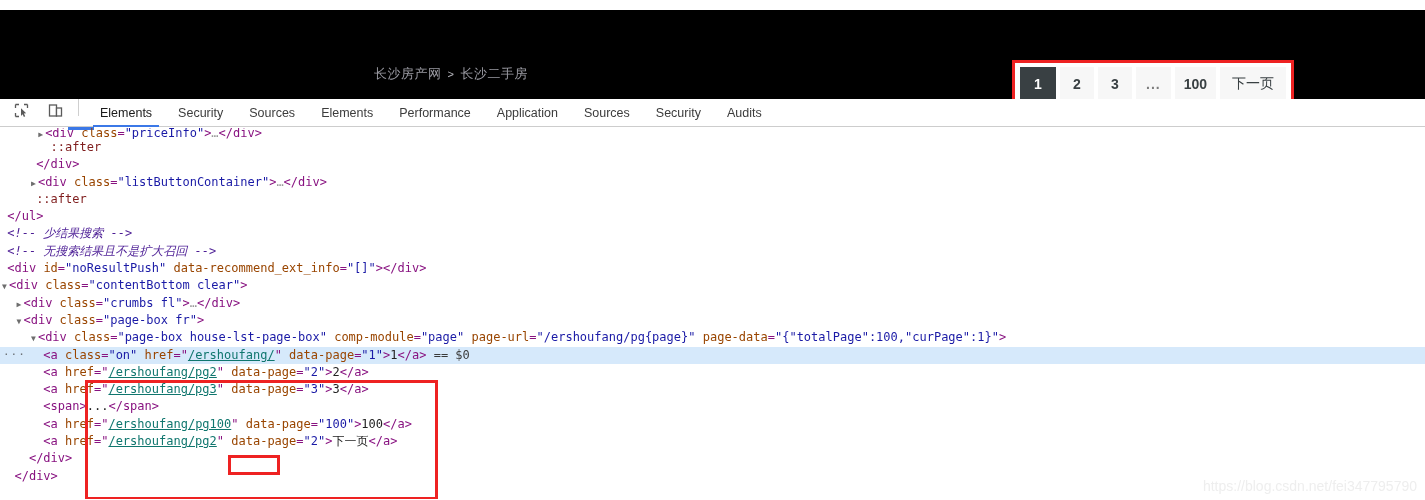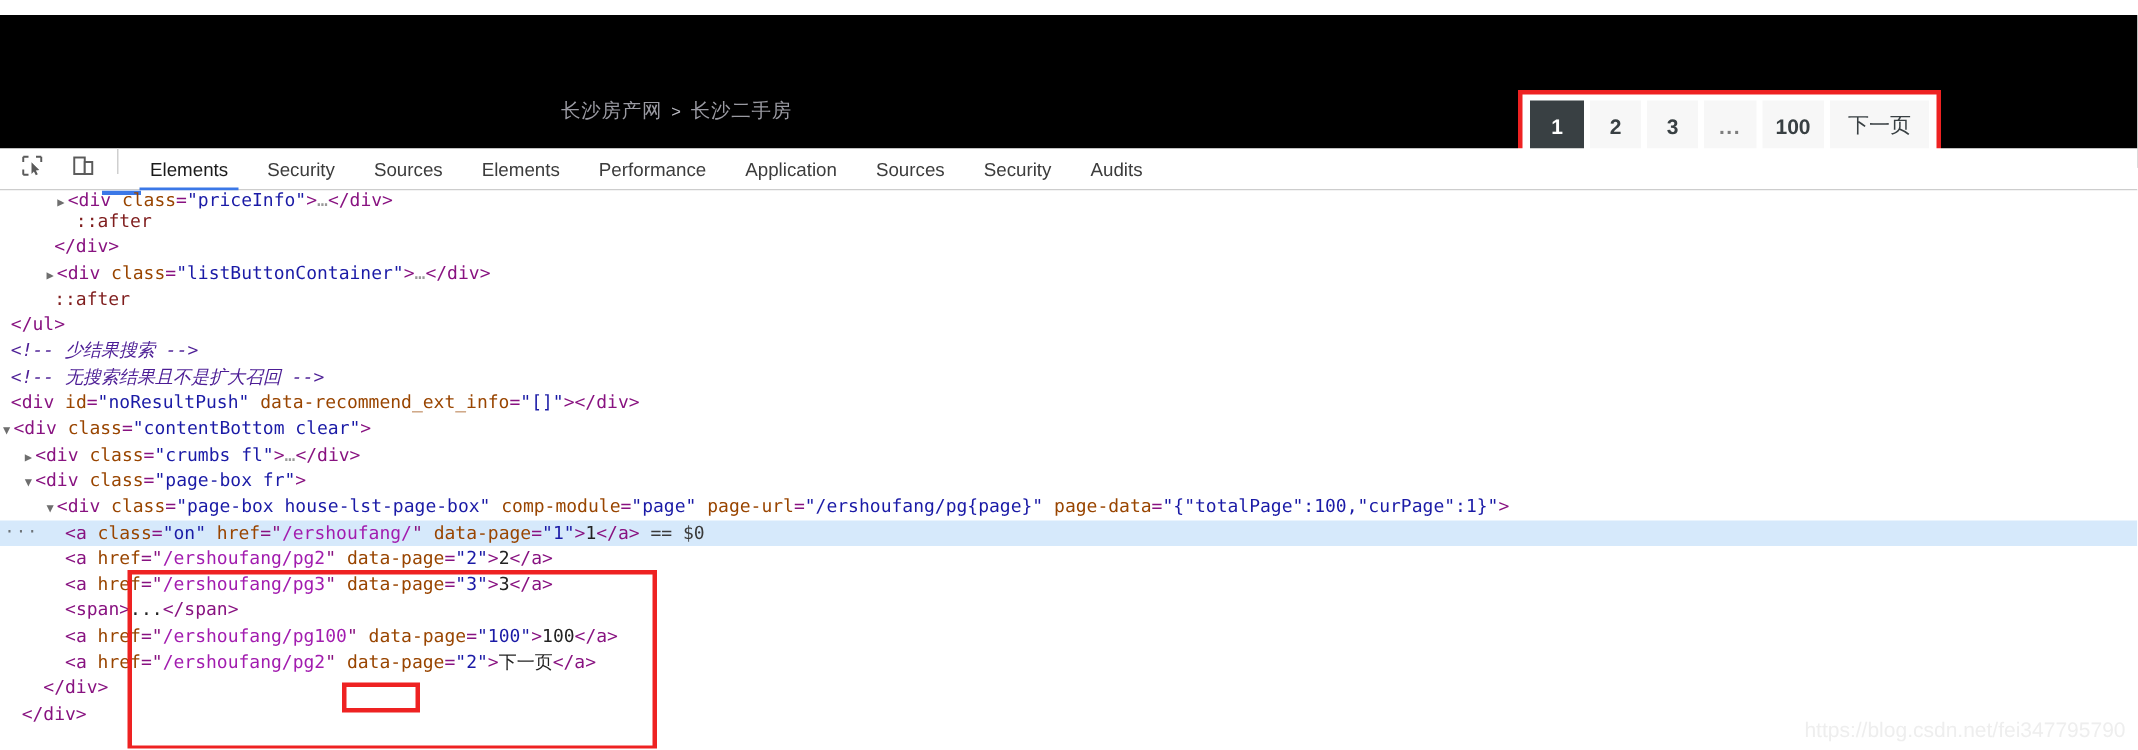--- a/index.html
+++ b/index.html
@@ -106,21 +106,21 @@
     display:inline-block; width:9px; color:#6e6e6e;
     font-size:8px; text-align:center;
   }
   .tag   { color:#881280; }
   .attr  { color:#994500;margin-top:25px; }
   .val   { color:#1a1aa6; }
   .txt   { color:#222222; }
   .punct { color:#881280; }
   .comment { color:#4c1d95;font-style:italic; }
   .pseudo-el { color:#7f1d1d; }
-  .link  { color:#a21caf; cursor:pointer; }
+  .link  { color:#0f766e; text-decoration:underline; cursor:pointer; }
   .dollar{ color:#3a3a3a; }
   .ellipsis-node { color:#999; }
 
   .gutter-dots {
     position:absolute; left:3px; top:4px;
     width:20px; height:10px;
     color:#6c7277; font-size:11px; line-height:8px;
     letter-spacing:1px;
   }
   .scroll-mark {

